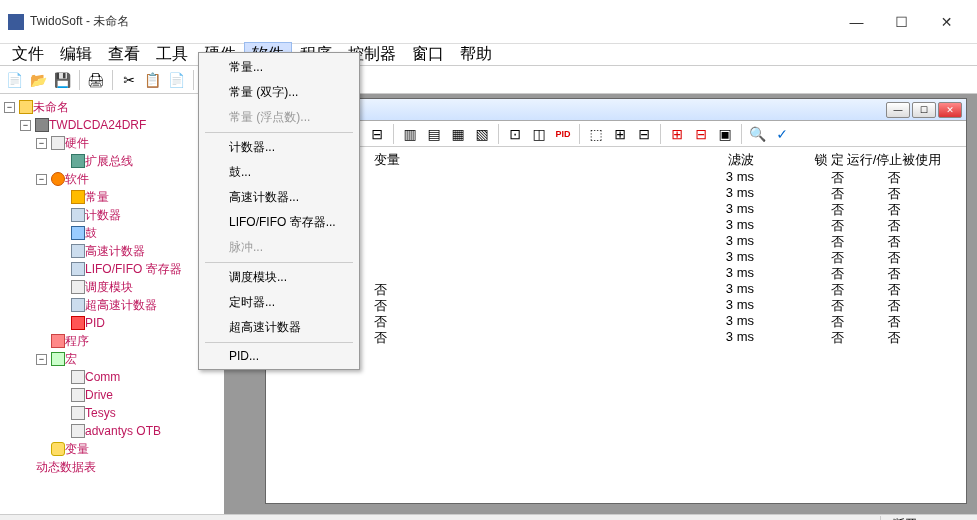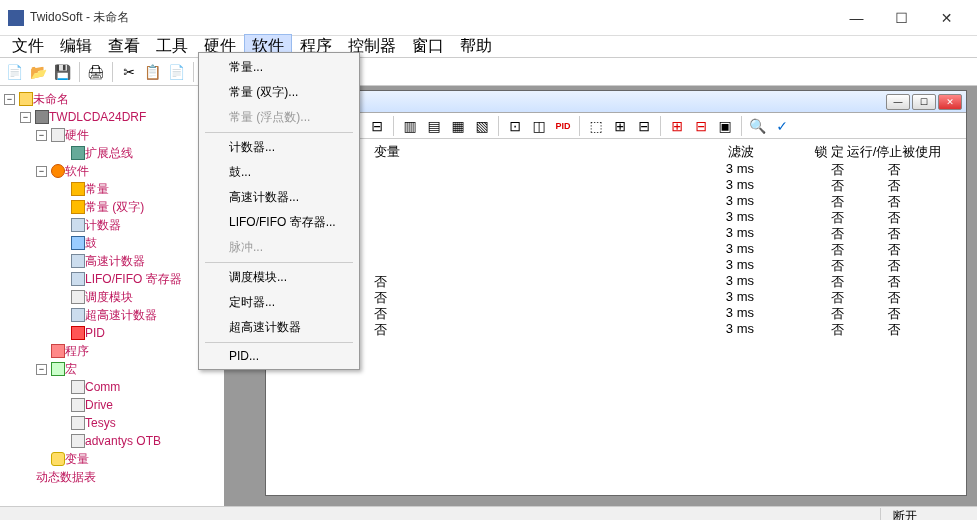--- a/index.html
+++ b/index.html
@@ -1,19 +1,19 @@
 <!DOCTYPE html>
 <html><head>
 <meta charset="utf-8">
 <style>
 * { box-sizing: border-box; margin: 0; padding: 0; font-family: "Microsoft YaHei", "SimSun", Arial, sans-serif; }
 body { background: #fff; font-size: 12px; width: 977px; height: 520px; overflow: hidden; position: relative; }
 
 
-.titlebar { height: 36px; background: #fff; display: flex; align-items: center; padding: 0 8px; border-bottom: 1px solid #ddd; }
+.titlebar { height: 44px; background: #fff; display: flex; align-items: center; padding: 0 8px; border-bottom: 1px solid #ddd; }
 .titlebar .app-icon { width: 16px; height: 16px; background: #3a5a9a; margin-right: 6px; display: inline-block; }
 .titlebar .title { flex: 1; font-size: 12px; color: #333; }
 .titlebar .win-controls { display: flex; }
 .titlebar .win-btn { width: 45px; height: 28px; display: flex; align-items: center; justify-content: center; font-family: Arial; font-size: 14px; color: #333; }
 
 
 .menubar { height: 22px; display: flex; align-items: center; padding: 0 4px; border-bottom: 1px solid #ccc; }
 .menubar .menu-item { padding: 2px 8px; font-size: 16px; color: #000; cursor: default; }
 .menubar .menu-item.active { background: #d0e0ff; border: 1px solid #99bbee; padding: 1px 7px; }
 
@@ -170,26 +170,20 @@
           <span class="expander">−</span>
           <span class="ic ic-sw"></span> 
           <span class="tree-label">软件</span>
         </div>
       <div id="sw-items">
           <div class="tree-node">
             <span class="ind" style="width:56px"></span>
             <span class="expander empty"></span>
             <span class="ic ic-const"></span> 
             <span class="tree-label">常量</span>
-          </div>
-          <div class="tree-node">
-            <span class="ind" style="width:56px"></span>
-            <span class="expander empty"></span>
-            <span class="ic ic-const"></span> 
-            <span class="tree-label">常量 (双字)</span>
           </div>
           <div class="tree-node">
             <span class="ind" style="width:56px"></span>
             <span class="expander empty"></span>
             <span class="ic ic-counter"></span> 
             <span class="tree-label">计数器</span>
           </div>
           <div class="tree-node">
             <span class="ind" style="width:56px"></span>
             <span class="expander empty"></span>

